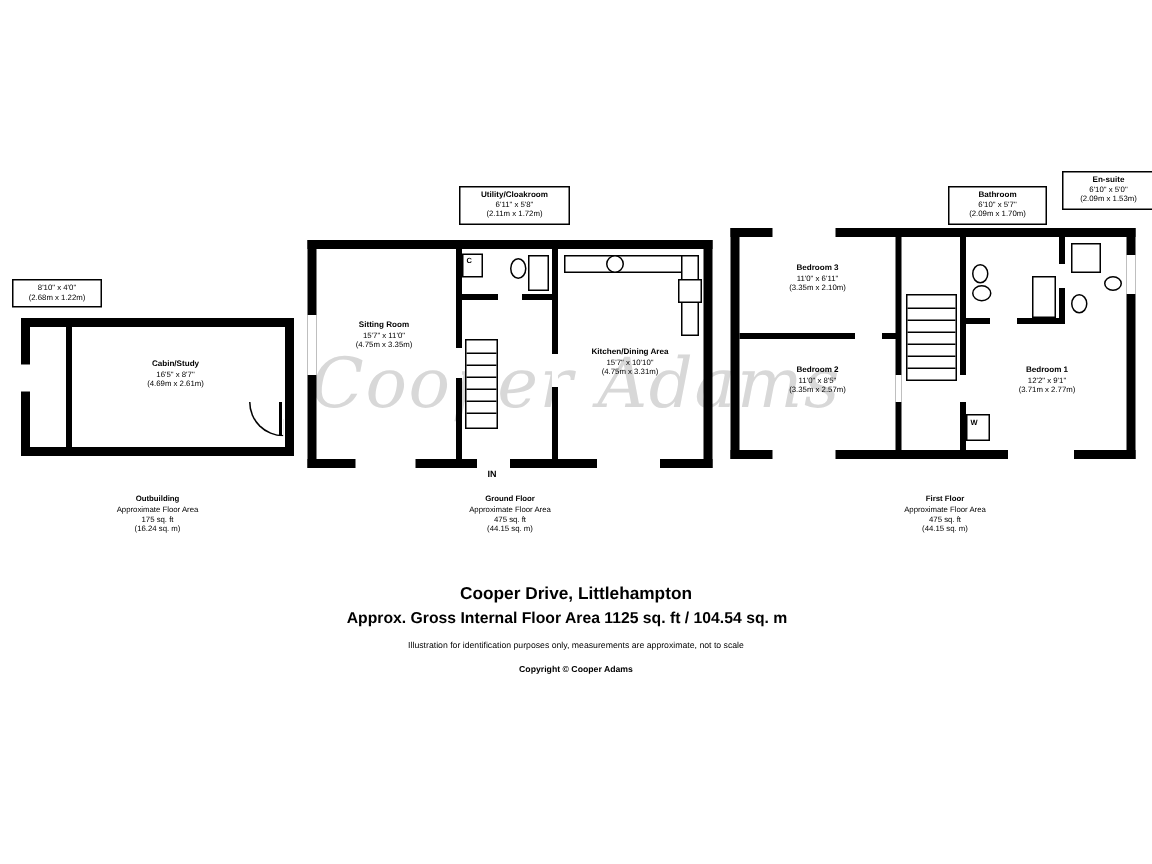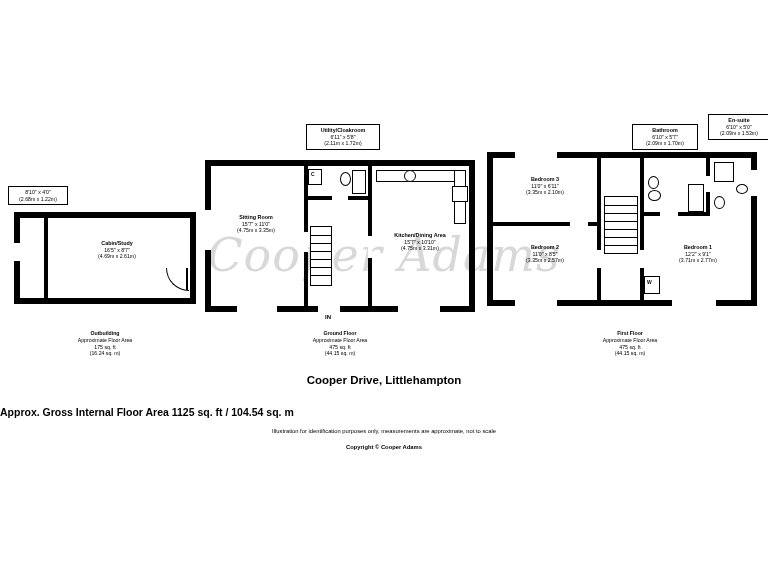--- a/index.html
+++ b/index.html
@@ -23,21 +23,21 @@
   .wall{position:absolute;background:#000;}
   .room-fill{position:absolute;background:#ffffff;}
 
   
   .blockcap{position:absolute;text-align:center;font-size:5.2px;line-height:1.3;}
   .blockcap .t{font-weight:bold;display:block;}
   .blockcap span{display:block;}
 
   
   .title1{position:absolute;width:768px;text-align:center;font-weight:bold;font-size:11.5px;}
-  .title2{position:absolute;width:756px;font-weight:bold;font-size:10.5px;}
+  .title2{position:absolute;width:756px;text-align:center;font-weight:bold;font-size:10.5px;}
   .title3{position:absolute;width:768px;text-align:center;font-size:5.8px;}
   .title4{position:absolute;width:768px;text-align:center;font-size:5.8px;font-weight:bold;}
 
   
   .watermark{position:absolute;left:0;top:228px;width:768px;text-align:center;
     font-family:"DejaVu Serif",serif;font-style:italic;font-size:46px;
     color:#d8d8d8;letter-spacing:1px;user-select:none;}
 
   .inlabel{position:absolute;font-weight:bold;font-size:6px;}
 
@@ -236,18 +236,18 @@
     </div>
 
     <div class="blockcap" style="left:565px;top:330px;width:130px;">
       <span class="t">First Floor</span>
       <span>Approximate Floor Area</span>
       <span>475 sq. ft</span>
       <span>(44.15 sq. m)</span>
     </div>
   </div>
 
-  <div class="title1" style="top:374px;">Cooper Drive, Littlehampton</div>
+  <div class="title1" style="top:390px;">Cooper Drive, Littlehampton</div>
   <div class="title2" style="top:406px;">Approx. Gross Internal Floor Area 1125 sq. ft / 104.54 sq. m</div>
   <div class="title3" style="top:428px;">Illustration for identification purposes only, measurements are approximate, not to scale</div>
   <div class="title4" style="top:444px;">Copyright © Cooper Adams</div>
 
 </div>
 
 </body></html>

